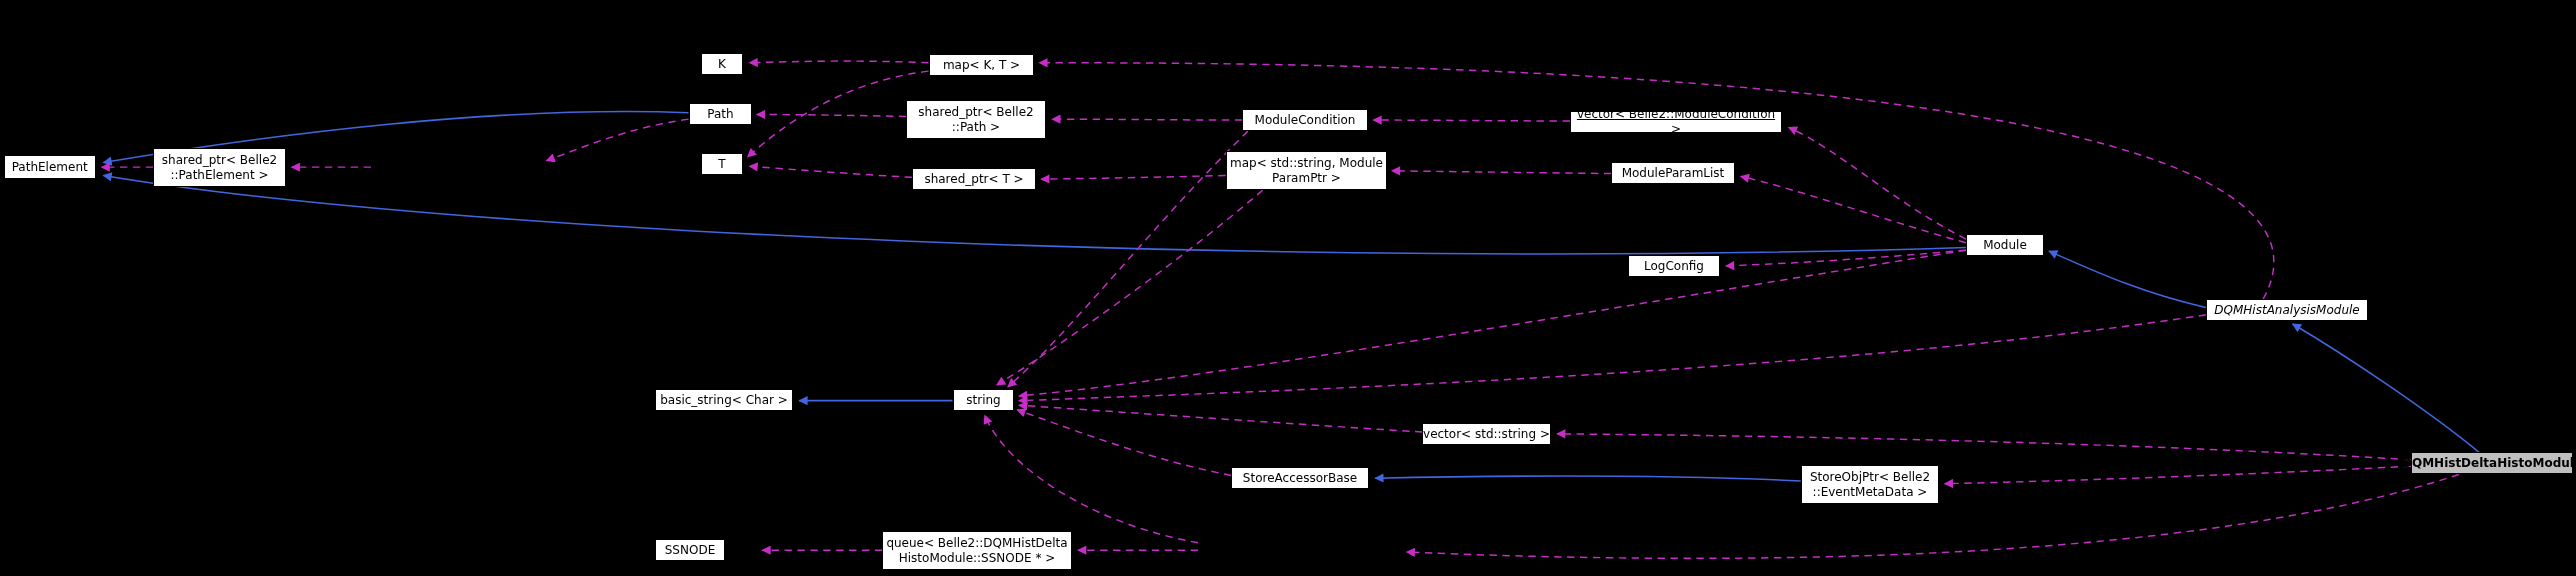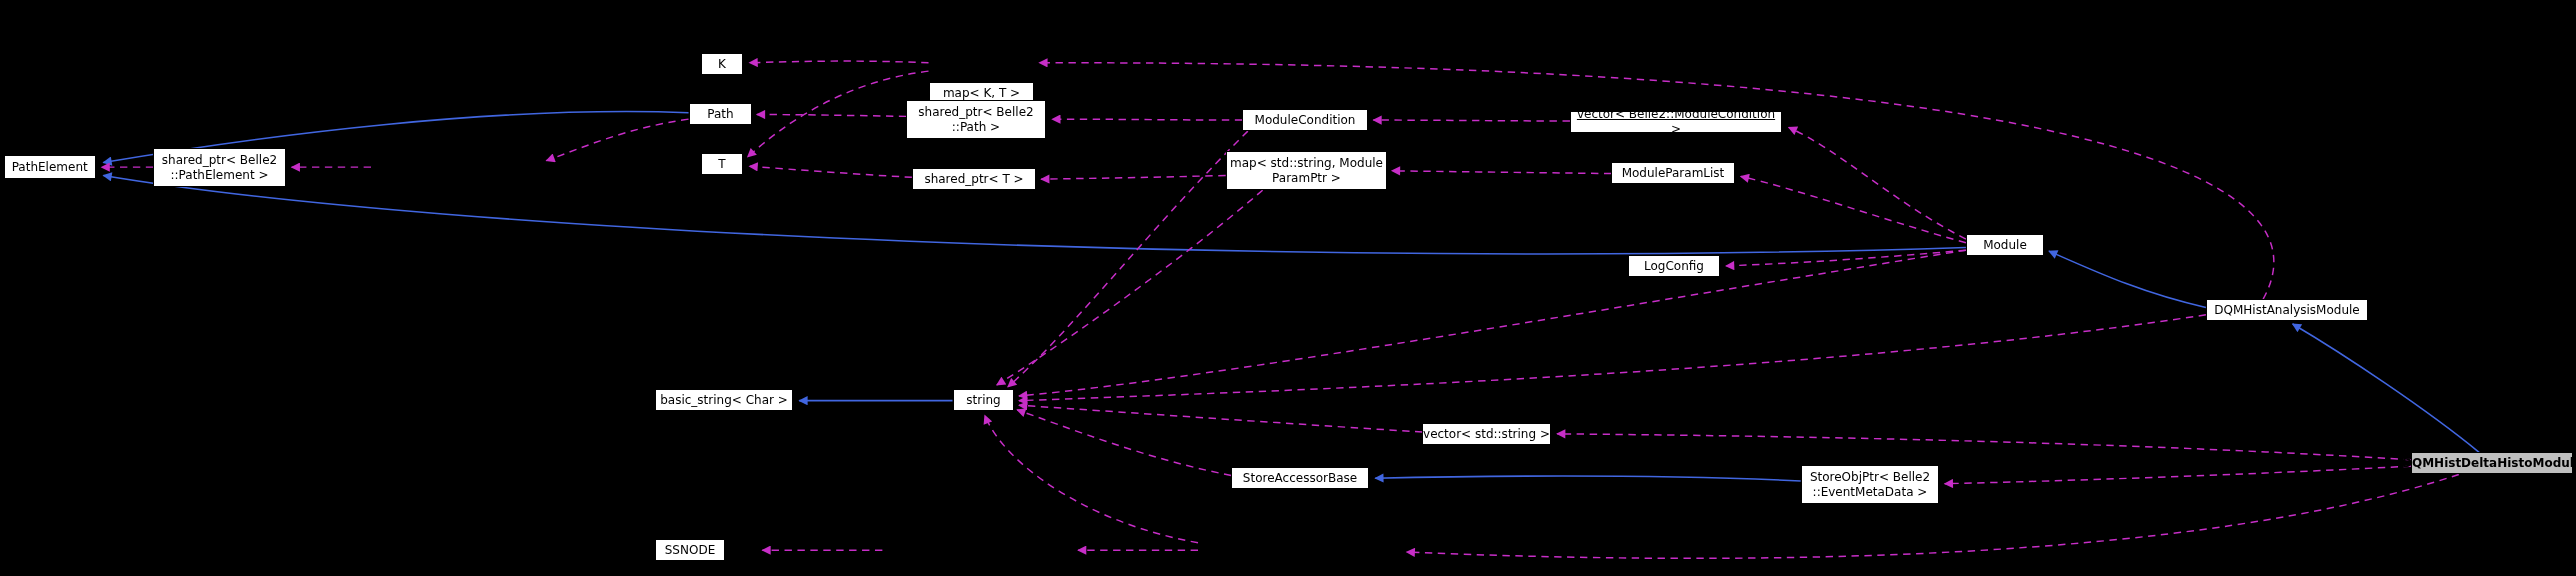--- a/index.html
+++ b/index.html
@@ -96,34 +96,36 @@
         <path d="M2452,324 C2560,130 1900,66 1126,68" class="edge-usage" marker-end="url(#arrow-usage)"></path>
       </g>
   </svg>
 
 <div class="node" style="left: 3.7px; top: 155px; width: 92px; height: 24px;">PathElement</div>
     <div class="node" style="left: 153px; top: 148px; width: 133px; height: 39px;">shared_ptr&lt; Belle2
 ::PathElement &gt;</div>
     <div class="node" style="left: 701px; top: 53px; width: 42px; height: 22px;">K</div>
     <div class="node" style="left: 689px; top: 103px; width: 63px; height: 22px;">Path</div>
     <div class="node" style="left: 701px; top: 153px; width: 42px; height: 22px;">T</div>
-    <div class="node" style="left: 929px; top: 54px; width: 105px; height: 22px; margin-top: 28px;">map&lt; K, T &gt;</div>
+    <div class="node" style="left: 929px; top: 54px; width: 105px; height: 22px;">map&lt; K, T &gt;</div>
     <div class="node" style="left: 906px; top: 100px; width: 140px; height: 39px;">shared_ptr&lt; Belle2
 ::Path &gt;</div>
     <div class="node" style="left: 912px; top: 168px; width: 124px; height: 22px;">shared_ptr&lt; T &gt;</div>
     <div class="node" style="left: 1242px; top: 109px; width: 126px; height: 22px;">ModuleCondition</div>
     <div class="node" style="left: 1226px; top: 151px; width: 161px; height: 39px;">map&lt; std::string, Module
 ParamPtr &gt;</div>
     <div class="node" style="left: 1570px; top: 111px; width: 212px; height: 22px; text-decoration: underline;">vector&lt; Belle2::ModuleCondition &gt;</div>
     <div class="node" style="left: 1611px; top: 162px; width: 124px; height: 22px;">ModuleParamList</div>
     <div class="node" style="left: 1628px; top: 255px; width: 92px; height: 22px;">LogConfig</div>
     <div class="node" style="left: 1966px; top: 234px; width: 78px; height: 22px;">Module</div>
-    <div class="node" style="left: 2206px; top: 299px; width: 162px; height: 22px;">DQMHistAnalysisModule</div>
+    <div class="node" style="left: 2206px; top: 299px; width: 162px; height: 22px; font-style: italic;">DQMHistAnalysisModule</div>
     <div class="node" style="left: 655px; top: 389px; width: 138px; height: 22px;">basic_string&lt; Char &gt;</div>
     <div class="node" style="left: 953px; top: 389px; width: 61px; height: 22px;">string</div>
     <div class="node" style="left: 1422px; top: 423px; width: 129px; height: 22px;">vector&lt; std::string &gt;</div>
     <div class="node" style="left: 1231px; top: 467px; width: 138px; height: 22px;">StoreAccessorBase</div>
     <div class="node" style="left: 1801px; top: 465px; width: 138px; height: 39px;">StoreObjPtr&lt; Belle2
 ::EventMetaData &gt;</div>
     <div class="node highlighted" style="left: 2411px; top: 452px; width: 162px; height: 22px;">DQMHistDeltaHistoModule</div>
     <div class="node" style="left: 655px; top: 539px; width: 70px; height: 22px;">SSNODE</div>
+    <div class="node" style="left: 882px; top: 531px; width: 190px; height: 39px;">queue&lt; Belle2::DQMHistDelta
+HistoModule::SSNODE * &gt;</div>
   </div>
 
 
 </body></html>

